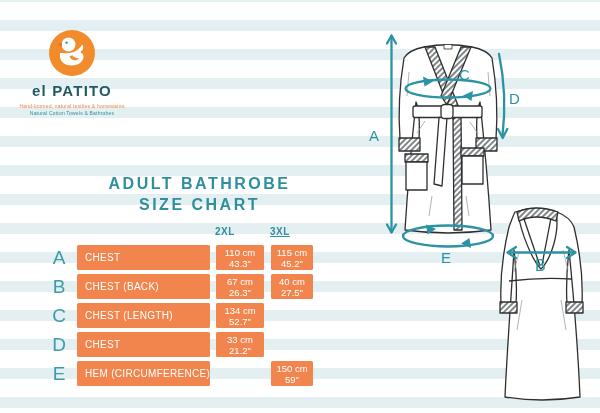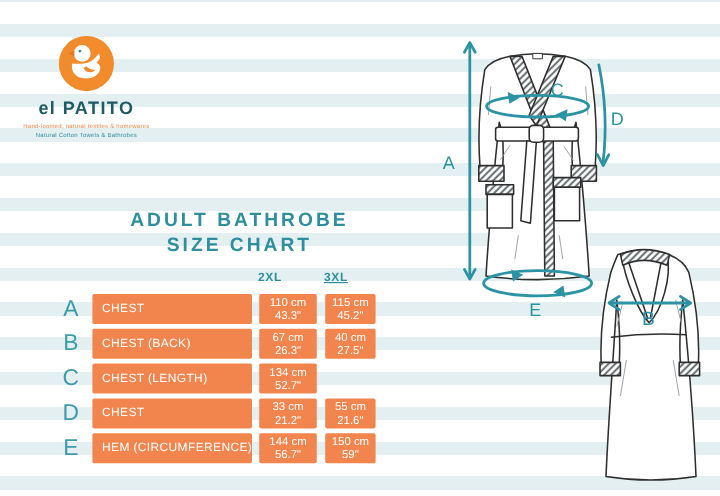--- a/index.html
+++ b/index.html
@@ -97,32 +97,24 @@
         <span>52.7"</span>
       </div>
   </div>
   <div class="trow" style="top:332px">
     <div class="rletter">D</div>
     <div class="rlabel">CHEST</div>
     <div class="rcell c2">
         <span>33 cm</span>
         <span>21.2"</span>
       </div>
-    <div class="rcell c3">
-        <span>55 cm</span>
-        <span>21.6"</span>
-      </div>
   </div>
   <div class="trow" style="top:361px">
     <div class="rletter">E</div>
     <div class="rlabel">HEM (CIRCUMFERENCE)</div>
-    <div class="rcell c2">
-        <span>144 cm</span>
-        <span>56.7"</span>
-      </div>
     <div class="rcell c3">
         <span>150 cm</span>
         <span>59"</span>
       </div>
   </div>
 
   <svg class="robes" width="248" height="403" viewBox="352 10 248 403">
     <defs>
       <pattern id="hatch" width="4" height="4" patternUnits="userSpaceOnUse" patternTransform="rotate(45)">
         <rect width="4" height="4" fill="#ffffff"></rect>

